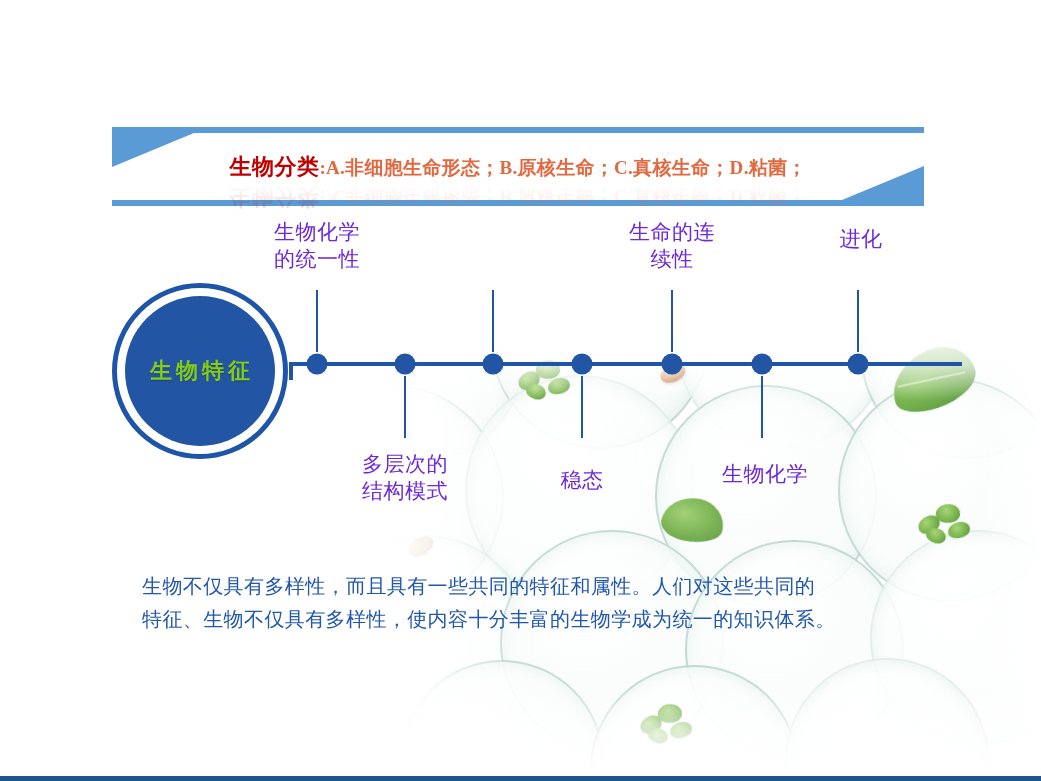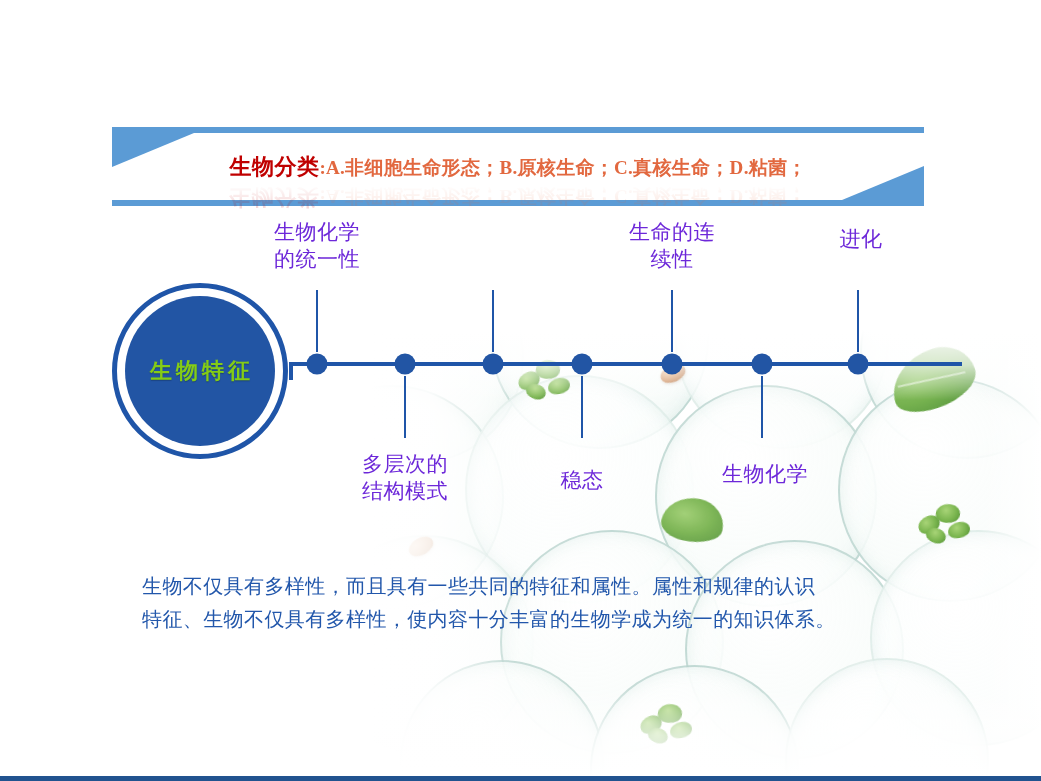--- a/index.html
+++ b/index.html
@@ -372,17 +372,17 @@
     </div>
 
   <div id="hub">
     <div class="ring-outer"></div>
     <div class="disc">
       <span class="hub-label">生物特征</span>
     </div>
   </div>
 
   <div id="paragraph">
-    <p>生物不仅具有多样性，而且具有一些共同的特征和属性。属性和规律的认识</p>
+    <p>生物不仅具有多样性，而且具有一些共同的特征和属性。人们对这些共同的</p>
     <p>特征、生物不仅具有多样性，使内容十分丰富的生物学成为统一的知识体系。</p>
   </div>
 
 </div>
 
 </body></html>

